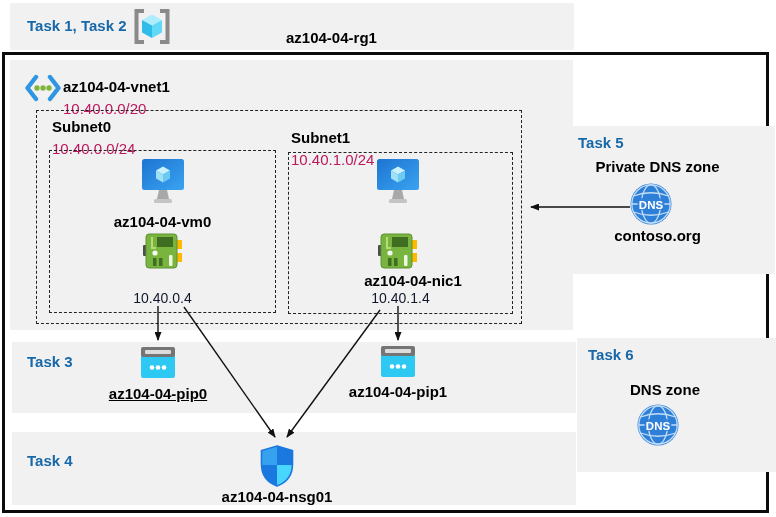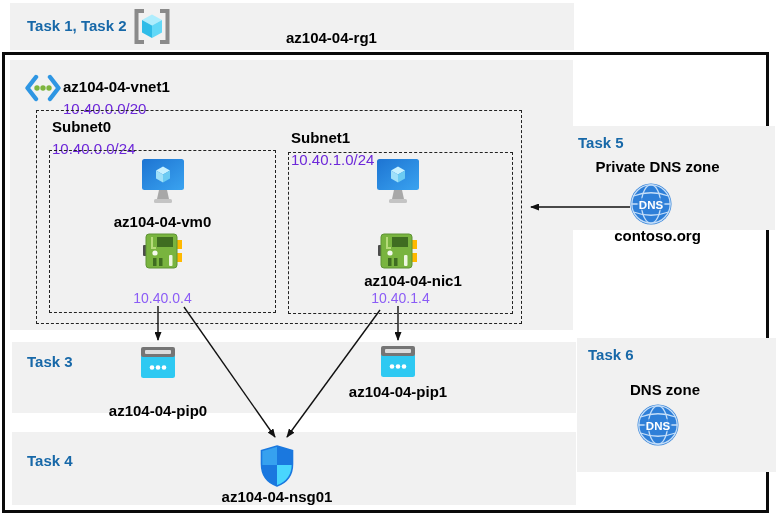--- a/index.html
+++ b/index.html
@@ -4,22 +4,22 @@
 <style>
   html,body{margin:0;padding:0;background:#fff;}
   #stage{
     position:relative;width:776px;height:517px;background:#fff;overflow:hidden;
     font-family:"Liberation Sans",sans-serif;color:#000;
   }
   .panel{position:absolute;background:var(--panel,#F1F1F1);padding-left:28px;}
   .abs{position:absolute;}
   .task-label{font-weight:bold;font-size:15px;color:var(--accent,#1768A8);white-space:nowrap;}
   .name{font-weight:bold;font-size:15px;color:#000;white-space:nowrap;}
-  .cidr{font-weight:normal;font-size:15px;color:#6d28d9;white-space:nowrap;}
-  .ip{font-size:14px;color:#8b5cf6;white-space:nowrap;}
+  .cidr{font-weight:normal;font-size:15px;color:#be185d;white-space:nowrap;}
+  .ip{font-size:14px;color:#0f172a;white-space:nowrap;}
   .ctr{text-align:center;}
   .pair{display:flex;gap:5px;align-items:baseline;flex-direction:column;}
   .main-border{position:absolute;left:2px;top:52px;width:767px;height:461px;
     border:3px solid #0B0B0B;box-sizing:border-box;}
   .dashed{position:absolute;border:1px dashed #222;box-sizing:border-box;}
   svg{display:block;}
   #arrows{position:absolute;left:0;top:0;pointer-events:none;}
 </style>
 </head>
 <body>
@@ -132,21 +132,21 @@
     <div class="abs task-label" style="left:15px;top:11px;">Task 3</div>
 
     <svg class="abs" style="left:129px;top:5px;" width="34" height="31" viewBox="0 0 34 31">
       <rect x="0" y="7" width="34" height="24" rx="2.5" fill="#2EC9F2"></rect>
       <rect x="0" y="0" width="34" height="10" rx="2" fill="#757575"></rect>
       <rect x="4" y="3" width="26" height="4" rx="1" fill="#DCDCDC"></rect>
       <circle cx="11" cy="20.5" r="2.3" fill="#fff"></circle>
       <circle cx="17" cy="20.5" r="2.3" fill="#fff"></circle>
       <circle cx="23" cy="20.5" r="2.3" fill="#fff"></circle>
     </svg>
-    <div class="abs name ctr" style="left:81px;top:60px;width:130px;">az104-04-pip0</div>
+    <div class="abs name ctr" style="left:81px;top:43px;width:130px;text-decoration:underline;">az104-04-pip0</div>
 
     <svg class="abs" style="left:369px;top:4px;" width="34" height="31" viewBox="0 0 34 31">
       <rect x="0" y="7" width="34" height="24" rx="2.5" fill="#2EC9F2"></rect>
       <rect x="0" y="0" width="34" height="10" rx="2" fill="#757575"></rect>
       <rect x="4" y="3" width="26" height="4" rx="1" fill="#DCDCDC"></rect>
       <circle cx="11" cy="20.5" r="2.3" fill="#fff"></circle>
       <circle cx="17" cy="20.5" r="2.3" fill="#fff"></circle>
       <circle cx="23" cy="20.5" r="2.3" fill="#fff"></circle>
     </svg>
     <div class="abs name ctr" style="left:321px;top:41px;width:130px;">az104-04-pip1</div>
@@ -164,21 +164,21 @@
         <rect x="0" y="0" width="17" height="20" fill="#36A1EF"></rect>
         <rect x="17" y="0" width="17" height="20" fill="#1A78DF"></rect>
         <rect x="0" y="20" width="17" height="22" fill="#1A78DF"></rect>
         <rect x="17" y="20" width="17" height="22" fill="#49D6FE"></rect>
       </g>
       <path d="M17 1 L32.5 5.5 V19 C32.5 30.5 26.5 37.5 17 41 C7.5 37.5 1.5 30.5 1.5 19 V5.5 Z" fill="none" stroke="#1A78DF" stroke-width="1.6"></path>
     </svg>
     <div class="abs name ctr" style="left:200px;top:56px;width:130px;">az104-04-nsg01</div>
   </div>
 
-  <div class="panel" style="left:568px;top:126px;width:179px;height:104px;">
+  <div class="panel" style="left:568px;top:126px;width:179px;height:148px;">
     <div class="abs task-label" style="left:10px;top:8px;">Task 5</div>
     <div class="abs name ctr" style="left:0;top:32px;width:179px;">Private DNS zone</div>
     <svg class="abs" style="left:62px;top:57px;" width="42" height="42" viewBox="0 0 42 42">
       <circle cx="21" cy="21" r="20.5" fill="#2E7FD8"></circle>
       <g fill="none" stroke="#D6E9FC" stroke-width="1.3" opacity="0.9">
         <circle cx="21" cy="21" r="19.2"></circle>
         <ellipse cx="21" cy="21" rx="9.5" ry="19.2"></ellipse>
         <path d="M3.5 13 Q21 6.5 38.5 13"></path>
         <path d="M3.5 29 Q21 35.5 38.5 29"></path>
         <path d="M1.8 21 H40.2"></path>

